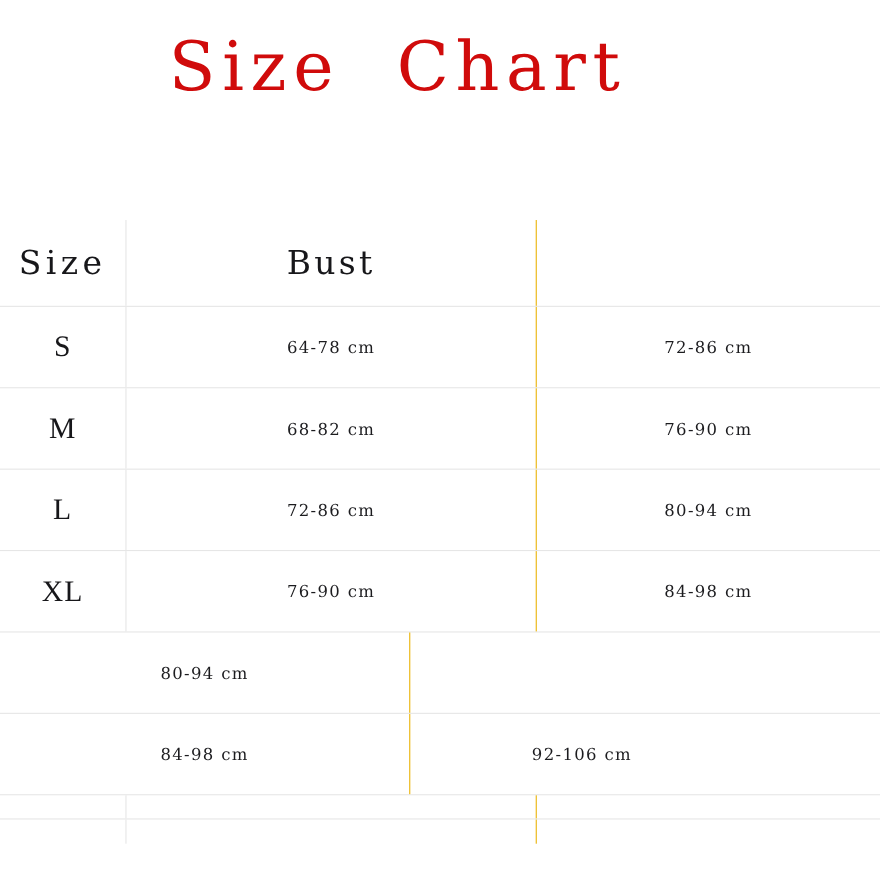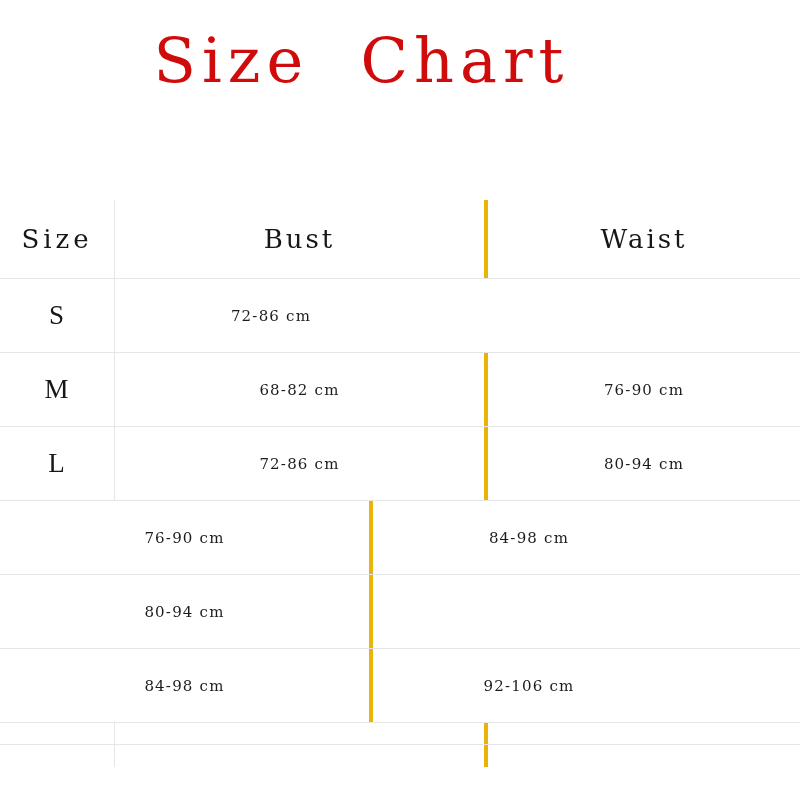--- a/index.html
+++ b/index.html
@@ -59,27 +59,27 @@
   .row.filler-row { height: 22px; }
   .row.filler-row-2 { height: 22px; border-bottom: none; }
 
   .cell {
     box-sizing: border-box;
     display: flex;
     align-items: center;
     justify-content: center;
   }
   .cell.c-size  { width: 115px; border-right: 1px solid #e6e6e6; }
-  .cell.c-bust  { width: 373px; border-right: 4px solid #eab308; }
+  .cell.c-bust  { width: 373px; border-right: 1px solid #eab308; }
   .cell.c-waist { width: 312px; }
 
   .head-text {
     color: #17171a;
     font-family: "DejaVu Serif", "Liberation Serif", serif;
-    font-size: 26px;
+    font-size: 30px;
     letter-spacing: 3px;
     font-weight: 400;
     white-space: pre;
   }
   .head-text.size-head { letter-spacing: 4px; }
 
   .size-text {
     color: #17171a;
     font-family: "Liberation Serif", "DejaVu Serif", serif;
     font-size: 27px;
@@ -108,28 +108,28 @@
 
   <div class="table">
 
     <div class="row header-row">
       <div class="cell c-size">
         <span class="head-text size-head">Size</span>
       </div>
       <div class="cell c-bust">
         <span class="head-text">Bust</span>
       </div>
-      <div class="cell c-waist">
-        <span class="head-text">Waist</span>
-      </div>
     </div>
 
     <div class="row data-row">
       <div class="cell c-size">
         <span class="size-text">S</span>
+      </div>
+      <div class="cell c-bust">
+        <span class="meas-text">64-78 cm</span>
       </div>
       <div class="cell c-waist">
         <span class="meas-text">72-86 cm</span>
       </div>
     </div>
 
     <div class="row data-row">
       <div class="cell c-size">
         <span class="size-text">M</span>
       </div>
@@ -147,20 +147,23 @@
       </div>
       <div class="cell c-bust">
         <span class="meas-text">72-86 cm</span>
       </div>
       <div class="cell c-waist">
         <span class="meas-text">80-94 cm</span>
       </div>
     </div>
 
     <div class="row data-row">
+      <div class="cell c-size">
+        <span class="size-text">XL</span>
+      </div>
       <div class="cell c-bust">
         <span class="meas-text">76-90 cm</span>
       </div>
       <div class="cell c-waist">
         <span class="meas-text">84-98 cm</span>
       </div>
     </div>
 
     <div class="row data-row">
       <div class="cell c-bust">

